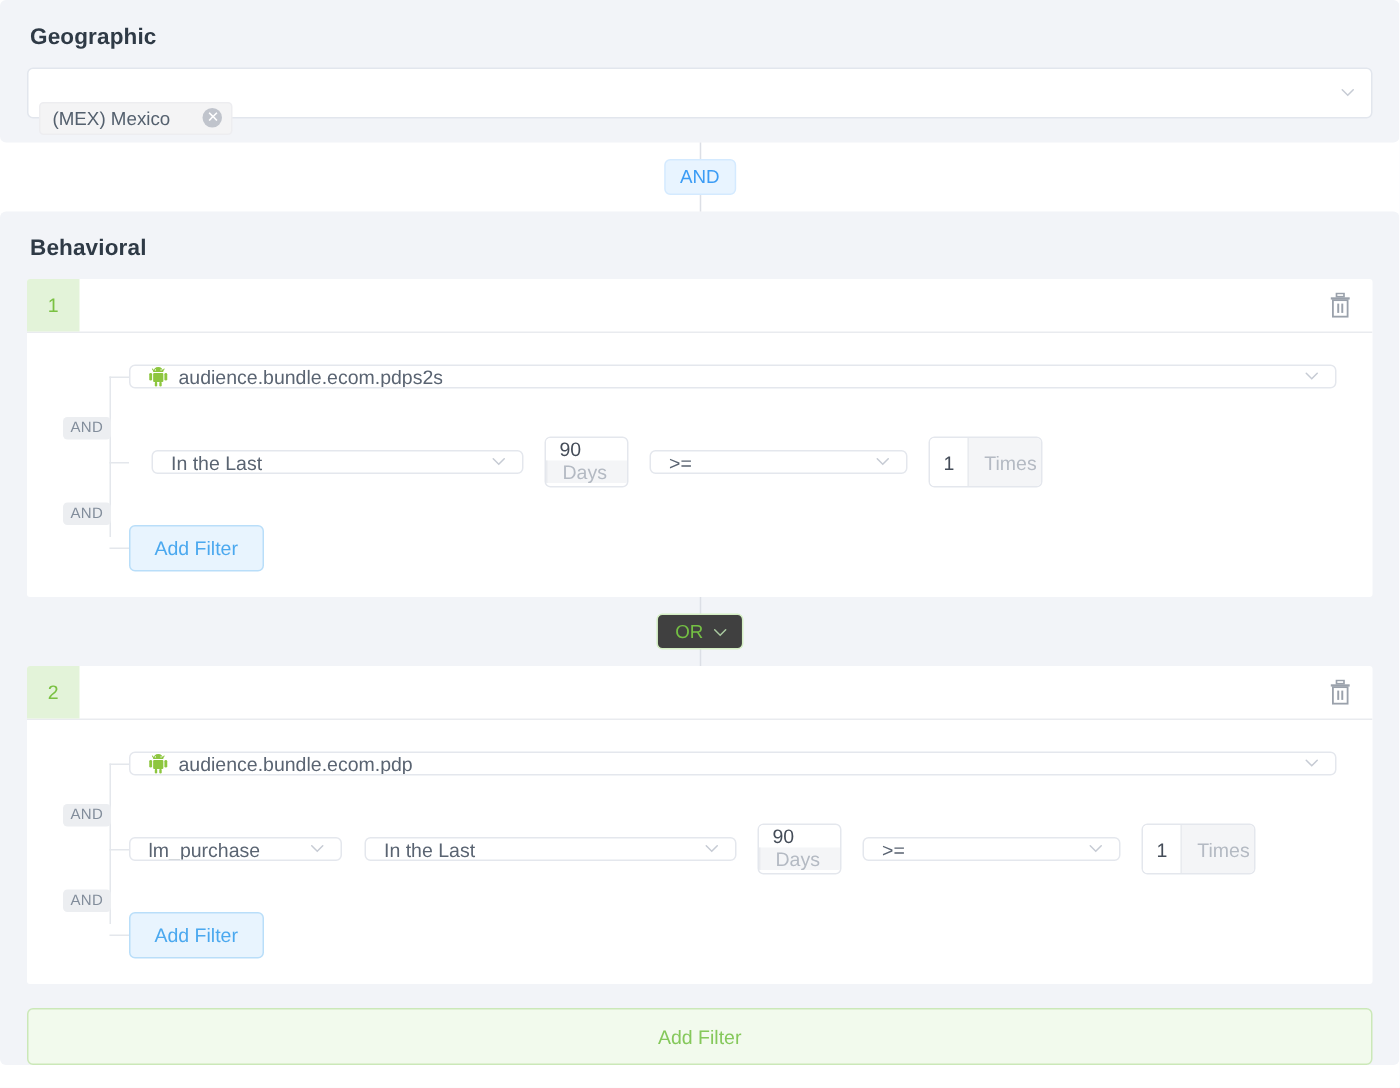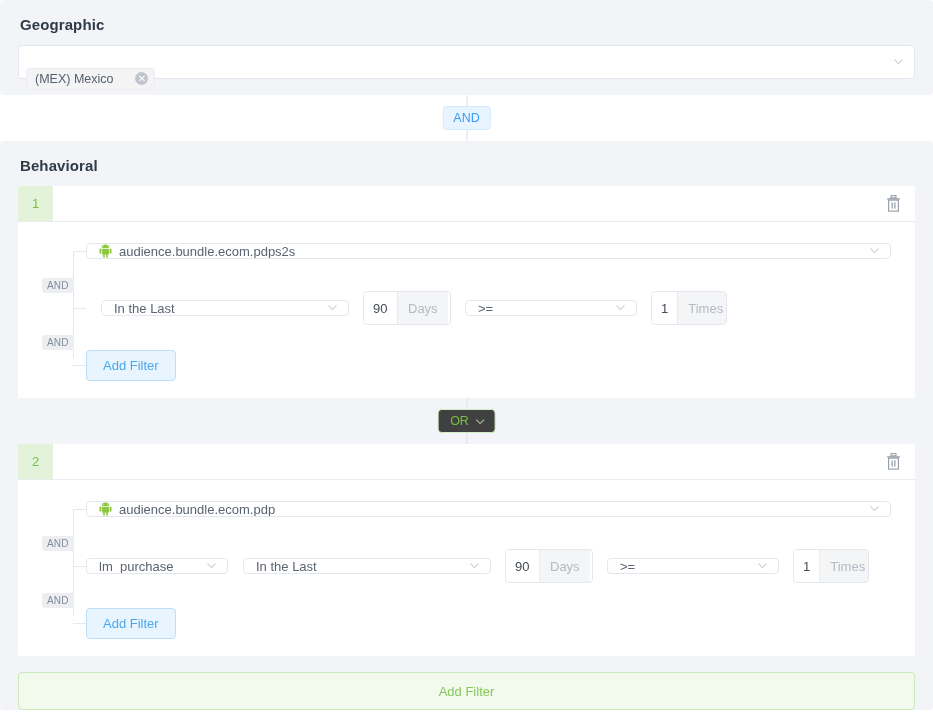--- a/index.html
+++ b/index.html
@@ -240,21 +240,21 @@
   }
   .input-group .addon {
     background: #f4f5f7;
     border-left: 1px solid #e9ebef;
     color: #b4bac3;
     font-size: 13px;
     display: flex;
     align-items: center;
     padding: 0 10px;
   }
-  .ig-days  { width: 88px; }
+  .ig-days  { width: 56px; flex-direction: column; }
   .ig-days .val { width: 33px; }
   .ig-times { width: 76px; }
   .ig-times .val { width: 28px; }
 
   .gap { width: 15px; flex: 0 0 auto; }
   .gap-sm { width: 14px; flex: 0 0 auto; }
 
   
   .btn-add-small {
     display: inline-flex;

